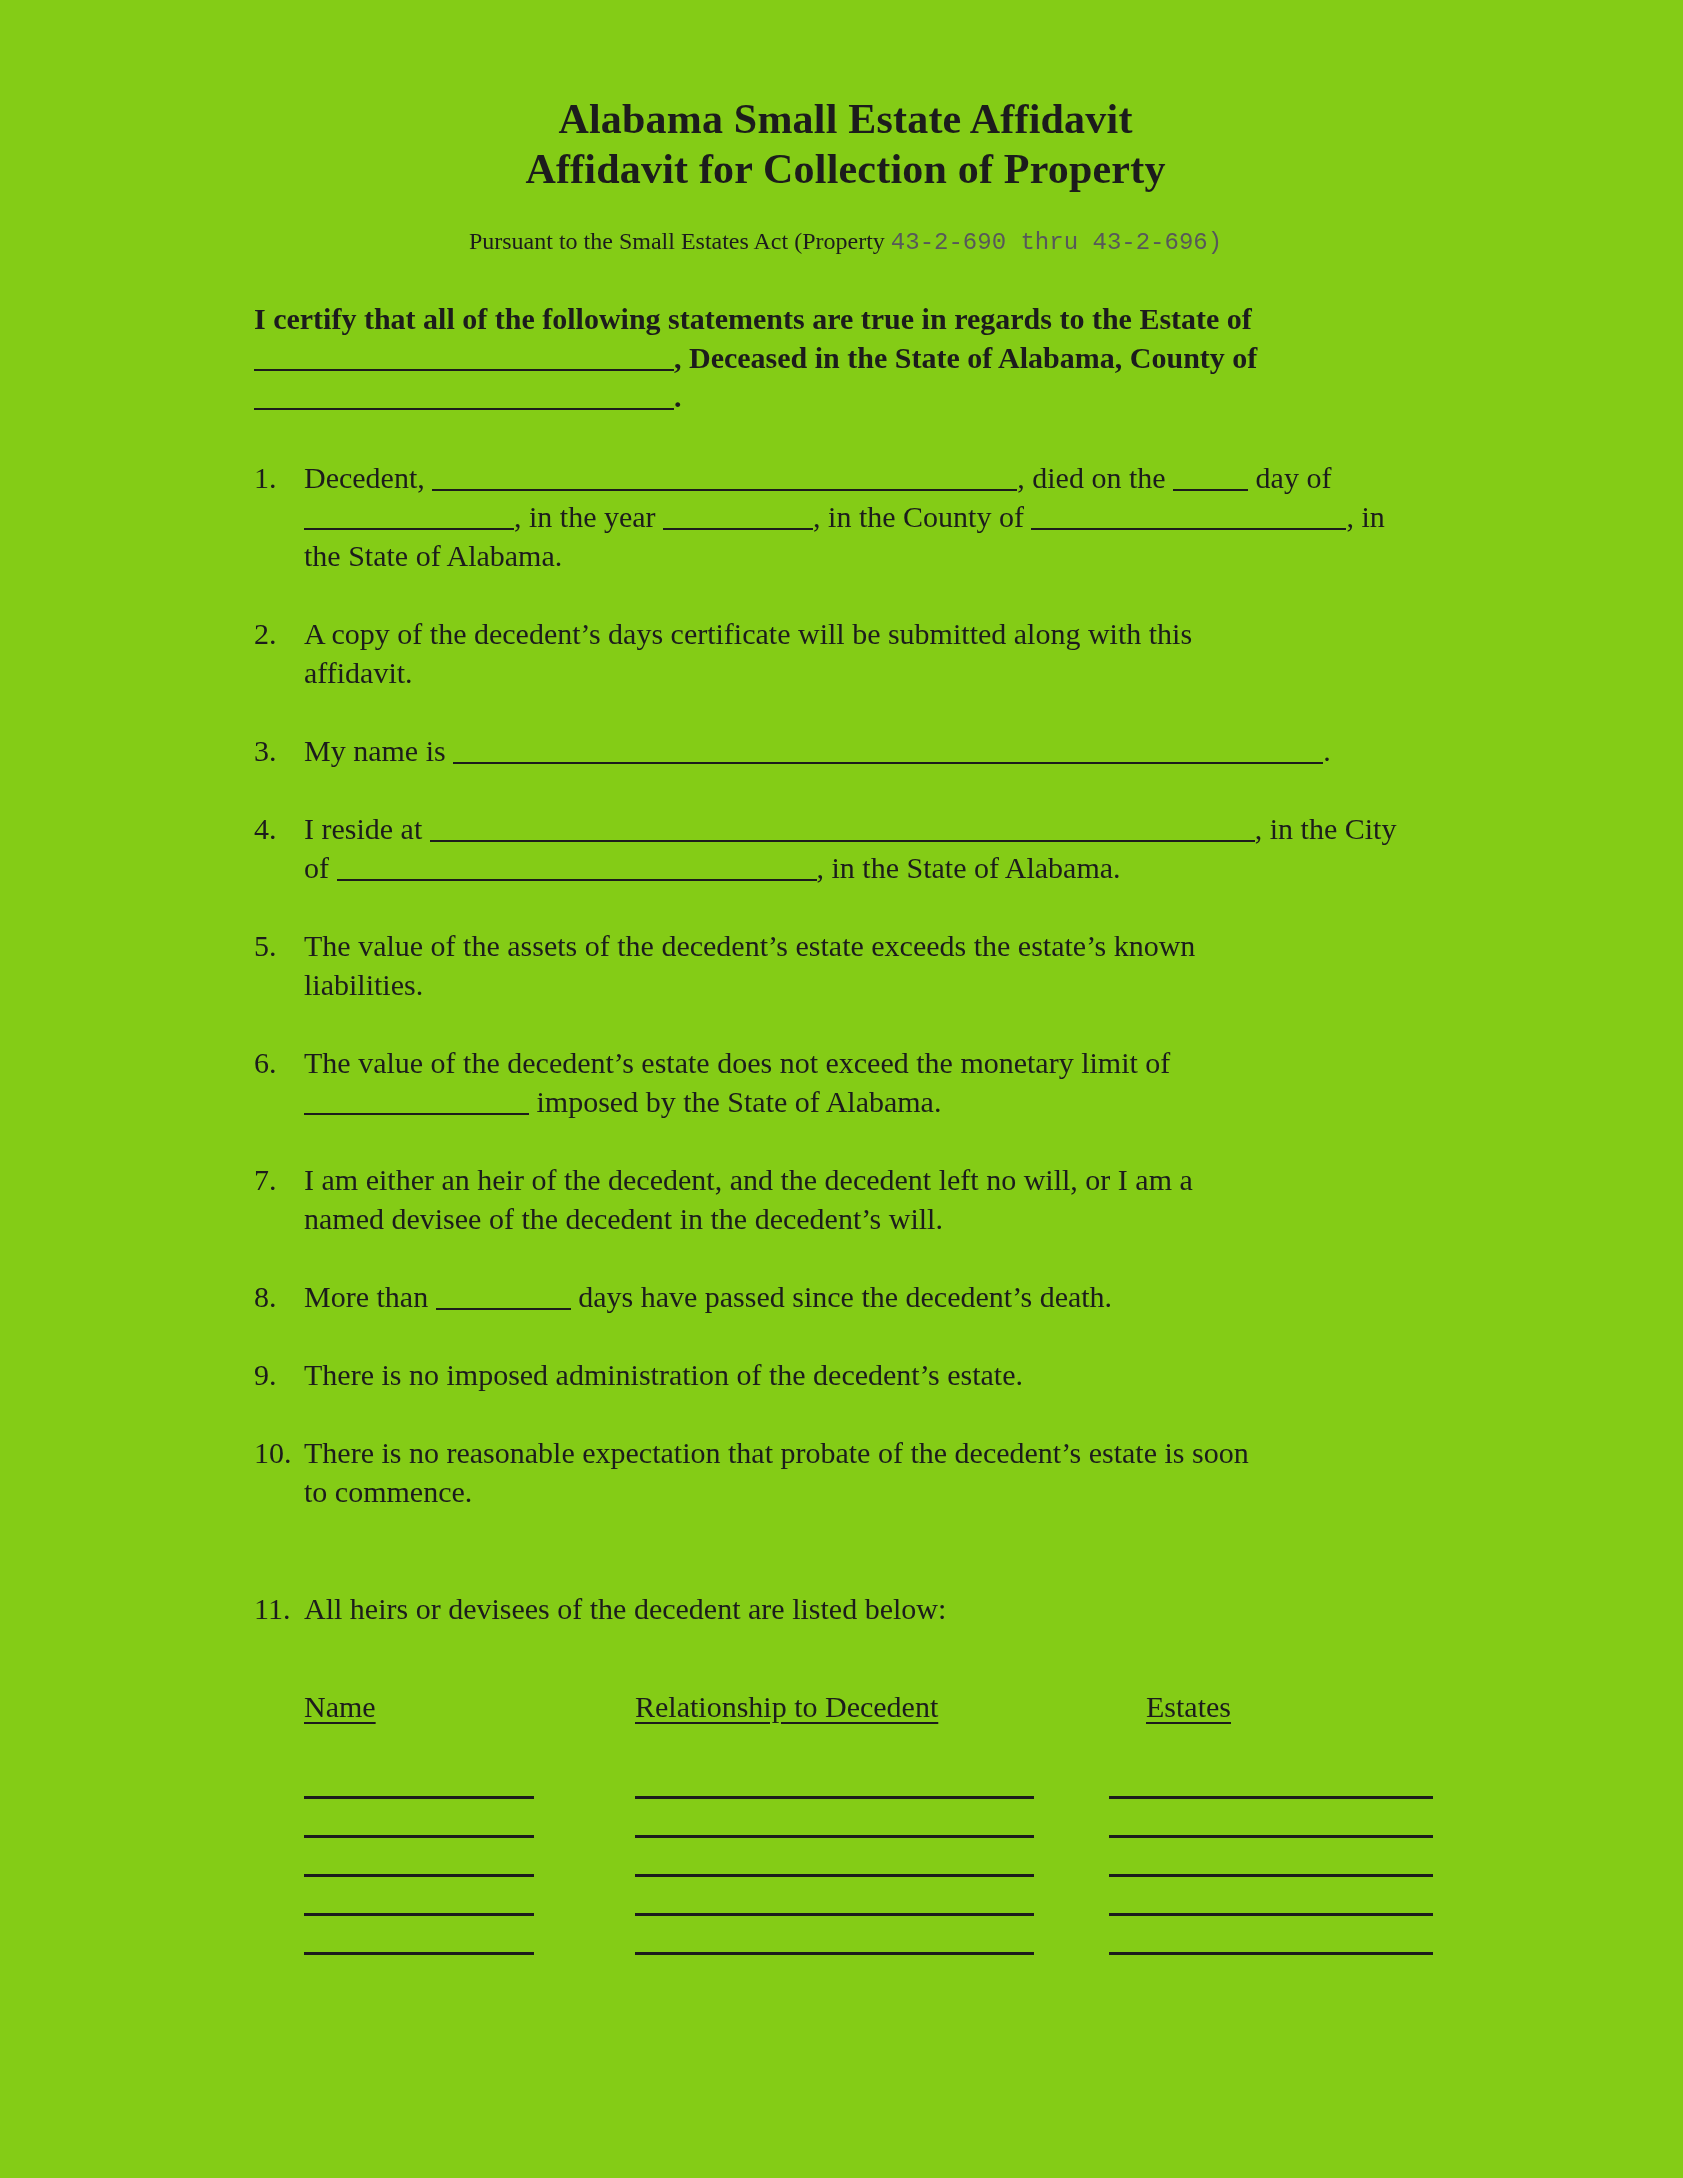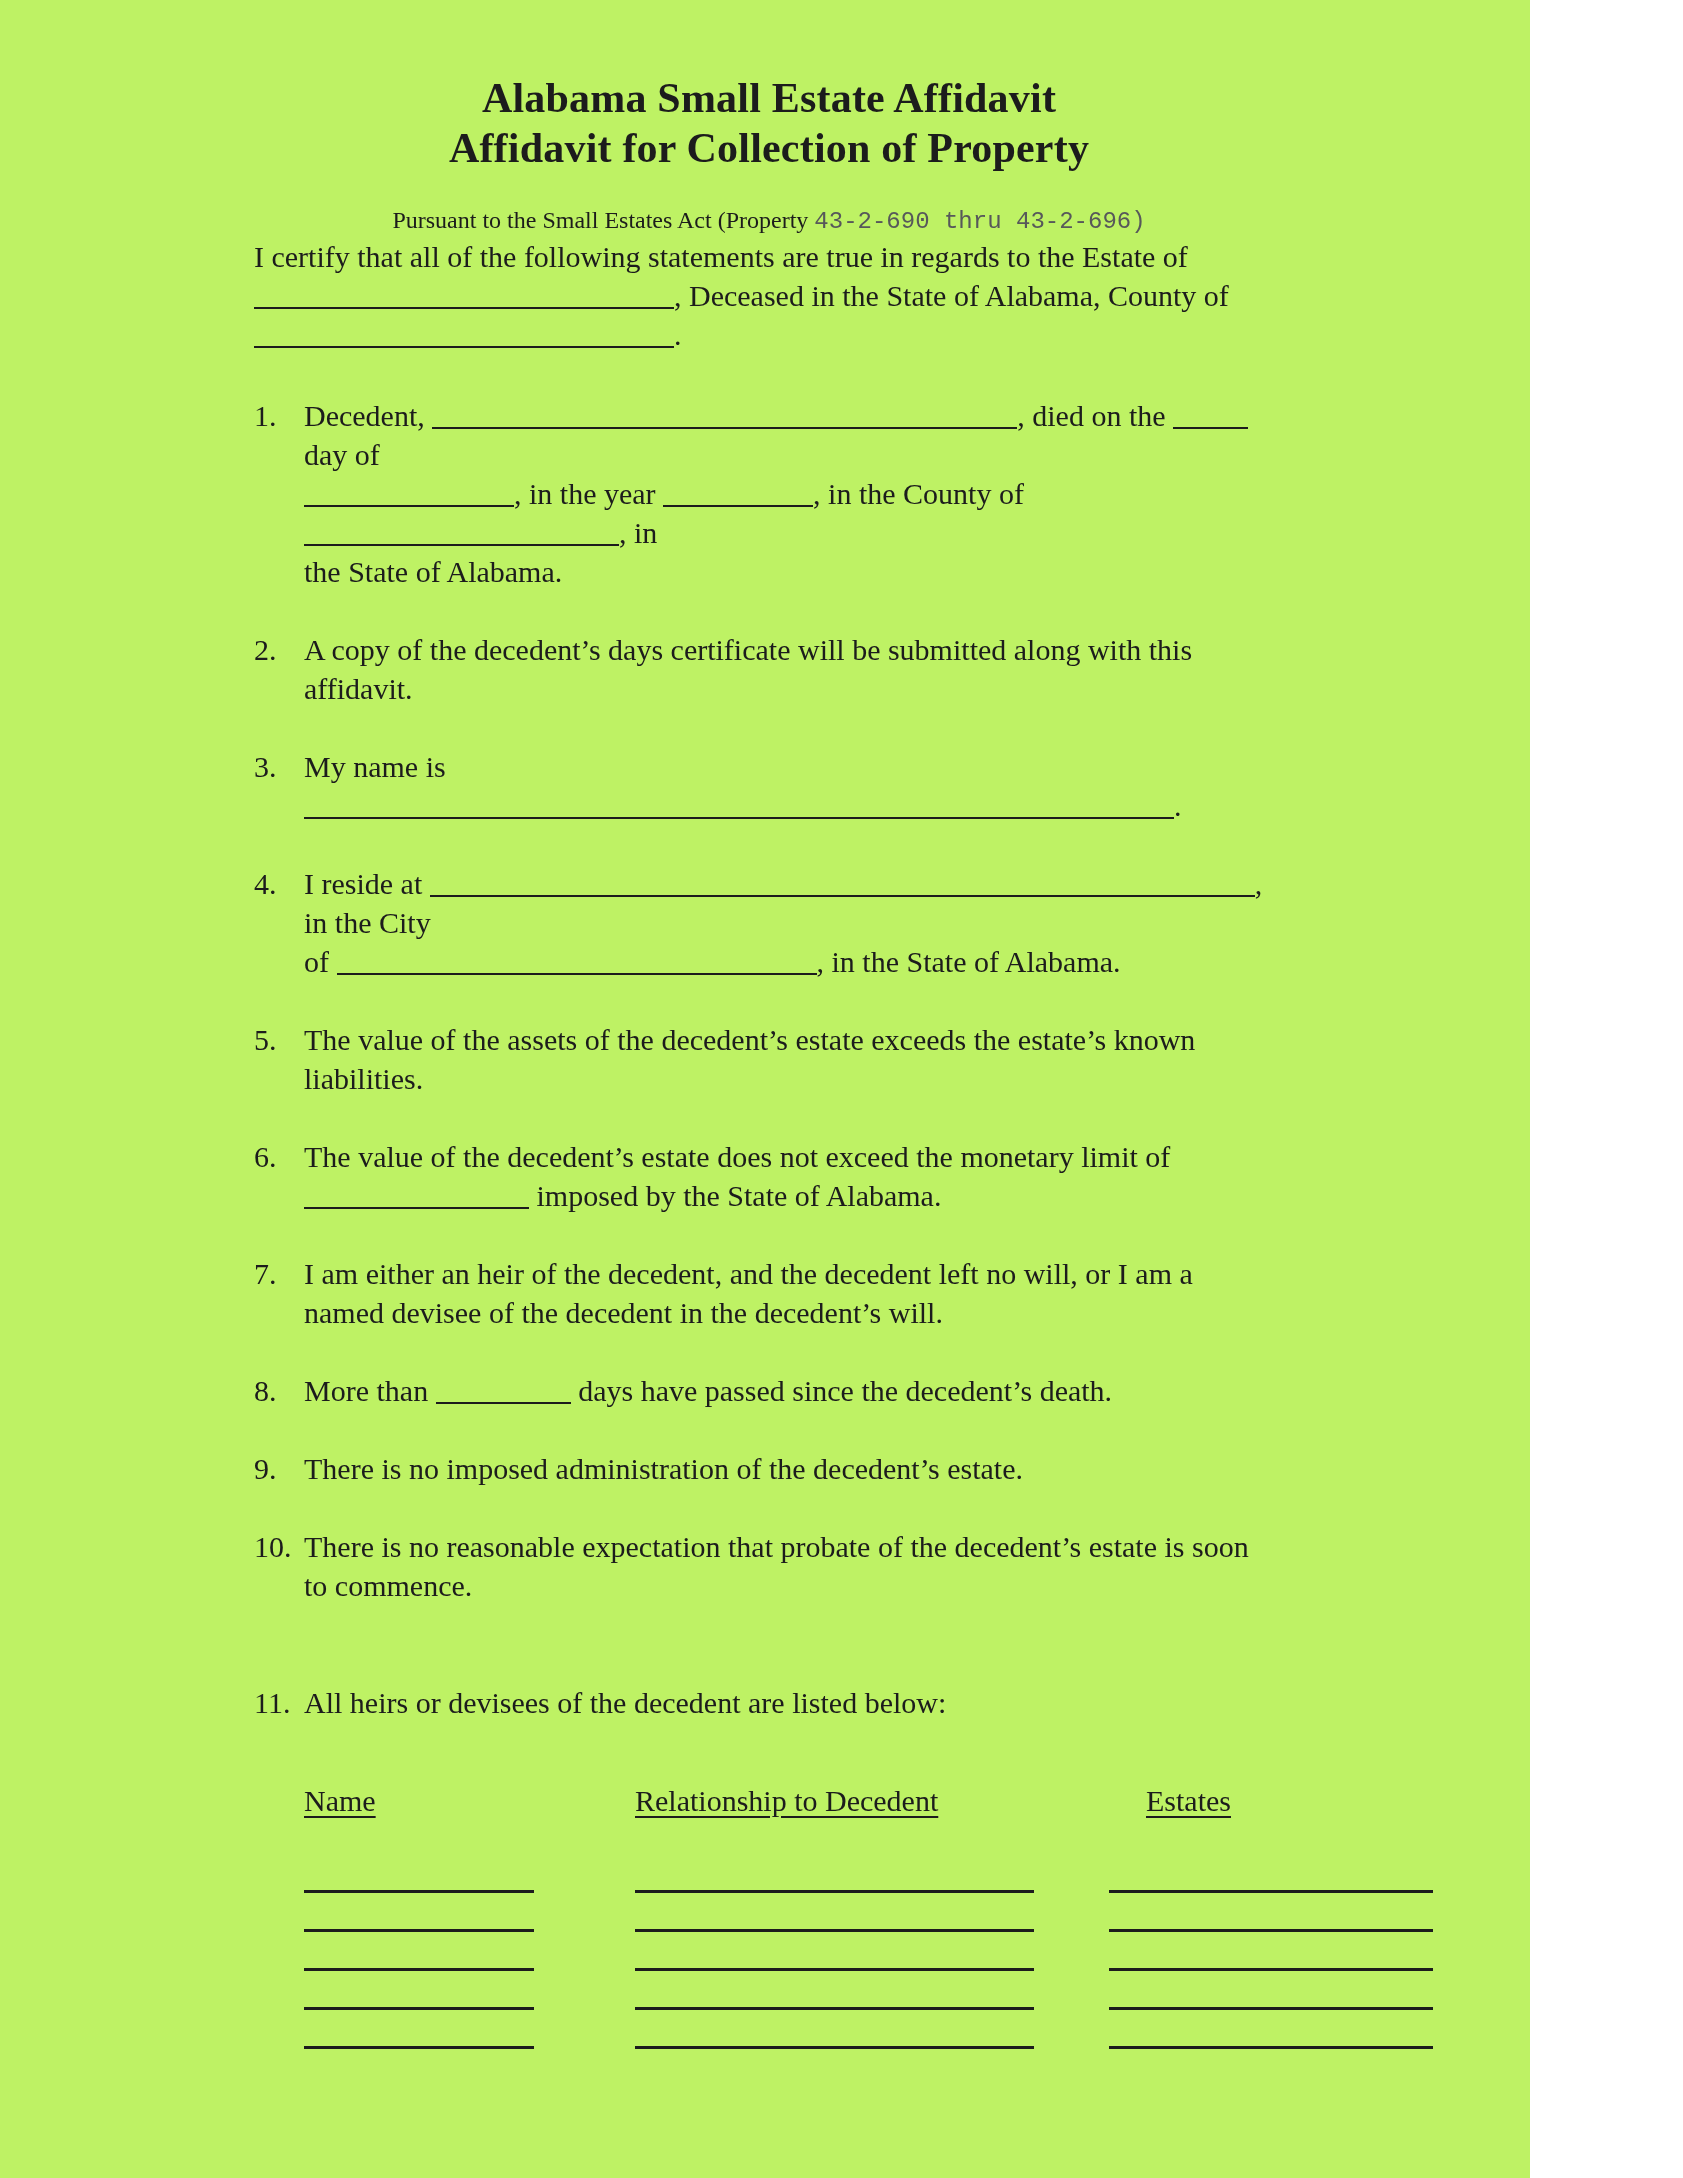--- a/index.html
+++ b/index.html
@@ -1,26 +1,26 @@
 <!DOCTYPE html>
 <html><head>
 <meta charset="utf-8">
 <style>
   html,body{margin:0;padding:0;background:#ffffff;}
   .page{
-    width:1530px;height:2178px;background:#bef264;color:#1c1c1c;
+    width:1683px;height:2178px;background:#84cc16;color:#1c1c1c;
     font-family:"Liberation Serif","DejaVu Serif",serif;
     box-sizing:border-box;position:relative;overflow:hidden;
-    padding:73px 246px 0 254px;
+    padding:94px 246px 0 254px;
   }
   .title{ text-align:center;font-weight:bold;font-size:42px;line-height:50px;letter-spacing:0.2px; }
   .subtitle{ text-align:center;font-size:24px;line-height:30px;margin-top:32px; }
   .subtitle .sections{ font-family:Liberation Mono, monospace;color:#57585a; }
   .bodytext{ font-size:30px;line-height:39px; }
-  .intro{ white-space:pre-wrap; }
+  .intro{ margin-top:41px;white-space:pre-wrap;font-weight:bold; }
   .list{ margin-top:42px; }
   .item{ display:flex;margin-bottom:39px; }
   .item .num{ flex:0 0 50px; }
   .item .content{ flex:1;white-space:pre-wrap; }
   .heirs-item{ margin-top:78px; }
   .blank{
     display:inline-block;height:3px;border-bottom:2.5px solid #1c1c1c;
     transform:translateY(3px);
   }
   .heirs-table{ margin-left:50px; }

